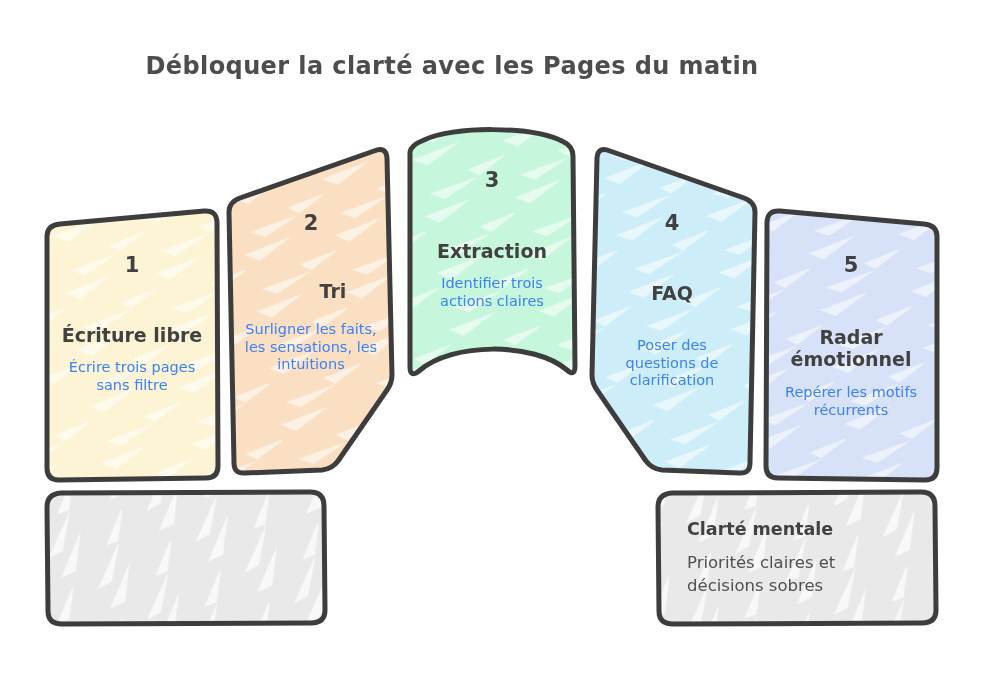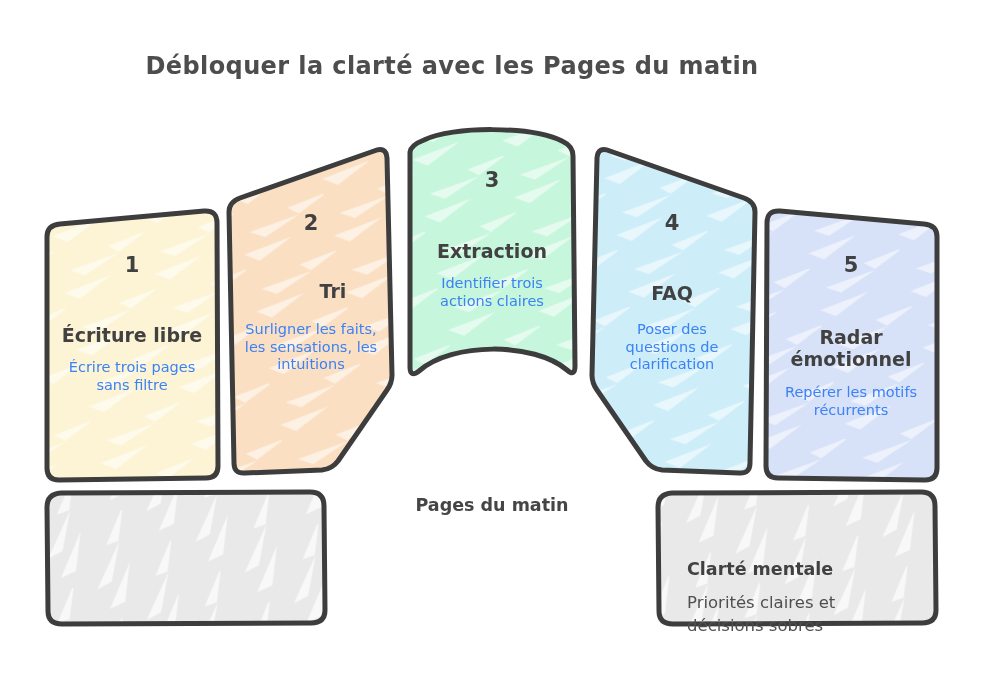--- a/index.html
+++ b/index.html
@@ -18,21 +18,21 @@
   .step-title{font-size:19px;font-weight:bold;line-height:22px;white-space:pre-line;}
   .step-desc{font-size:14.5px;line-height:17.5px;color:#3b82f6;white-space:pre-line;}
   .arch-label{
     position:absolute;left:392px;top:495px;width:200px;text-align:center;
     font-size:17.5px;font-weight:bold;color:#454545;
   }
   .state-txt{position:absolute;top:518px;width:233px;}
   .state-title{font-size:17.5px;font-weight:bold;color:#414141;line-height:22px;}
   .state-desc{font-size:16.5px;line-height:23px;color:#4f4f4f;white-space:pre-line;margin-top:11px;}
   .state-left{left:70px;text-align:right;}
-  .state-right{left:687px;text-align:left;margin-top:40px;}
+  .state-right{left:687px;text-align:left;}
 </style>
 </head>
 <body>
 
 <div class="stage">
 
   <div class="main-title">Débloquer la clarté avec les Pages du matin</div>
 
   <svg class="shapes" width="984" height="696" viewBox="0 0 984 696">
     <defs>
@@ -114,34 +114,33 @@
   <div>
     <div class="txt num" style="left:397px;top:168px;width:190px;">3</div>
     <div class="txt step-title" style="left:397px;top:240px;width:190px;">Extraction</div>
     <div class="txt step-desc" style="left:397px;top:275px;width:190px;">Identifier trois
 actions claires</div>
   </div>
 
   <div>
     <div class="txt num" style="left:577px;top:211px;width:190px;">4</div>
     <div class="txt step-title" style="left:577px;top:282px;width:190px;">FAQ</div>
-    <div class="txt step-desc" style="left:577px;top:321px;width:190px;">Poser des
+    <div class="txt step-desc" style="left:577px;top:337px;width:190px;">Poser des
 questions de
 clarification</div>
   </div>
 
   <div>
     <div class="txt num" style="left:756px;top:253px;width:190px;">5</div>
     <div class="txt step-title" style="left:756px;top:326px;width:190px;">Radar
 émotionnel</div>
     <div class="txt step-desc" style="left:756px;top:384px;width:190px;">Repérer les motifs
 récurrents</div>
   </div>
 
-  <div class="arch-label">Pages du matin</div>
 
 
   <div class="state-txt state-right">
     <div class="state-title">Clarté mentale</div>
     <div class="state-desc">Priorités claires et
 décisions sobres</div>
   </div>
 
 </div>
 

